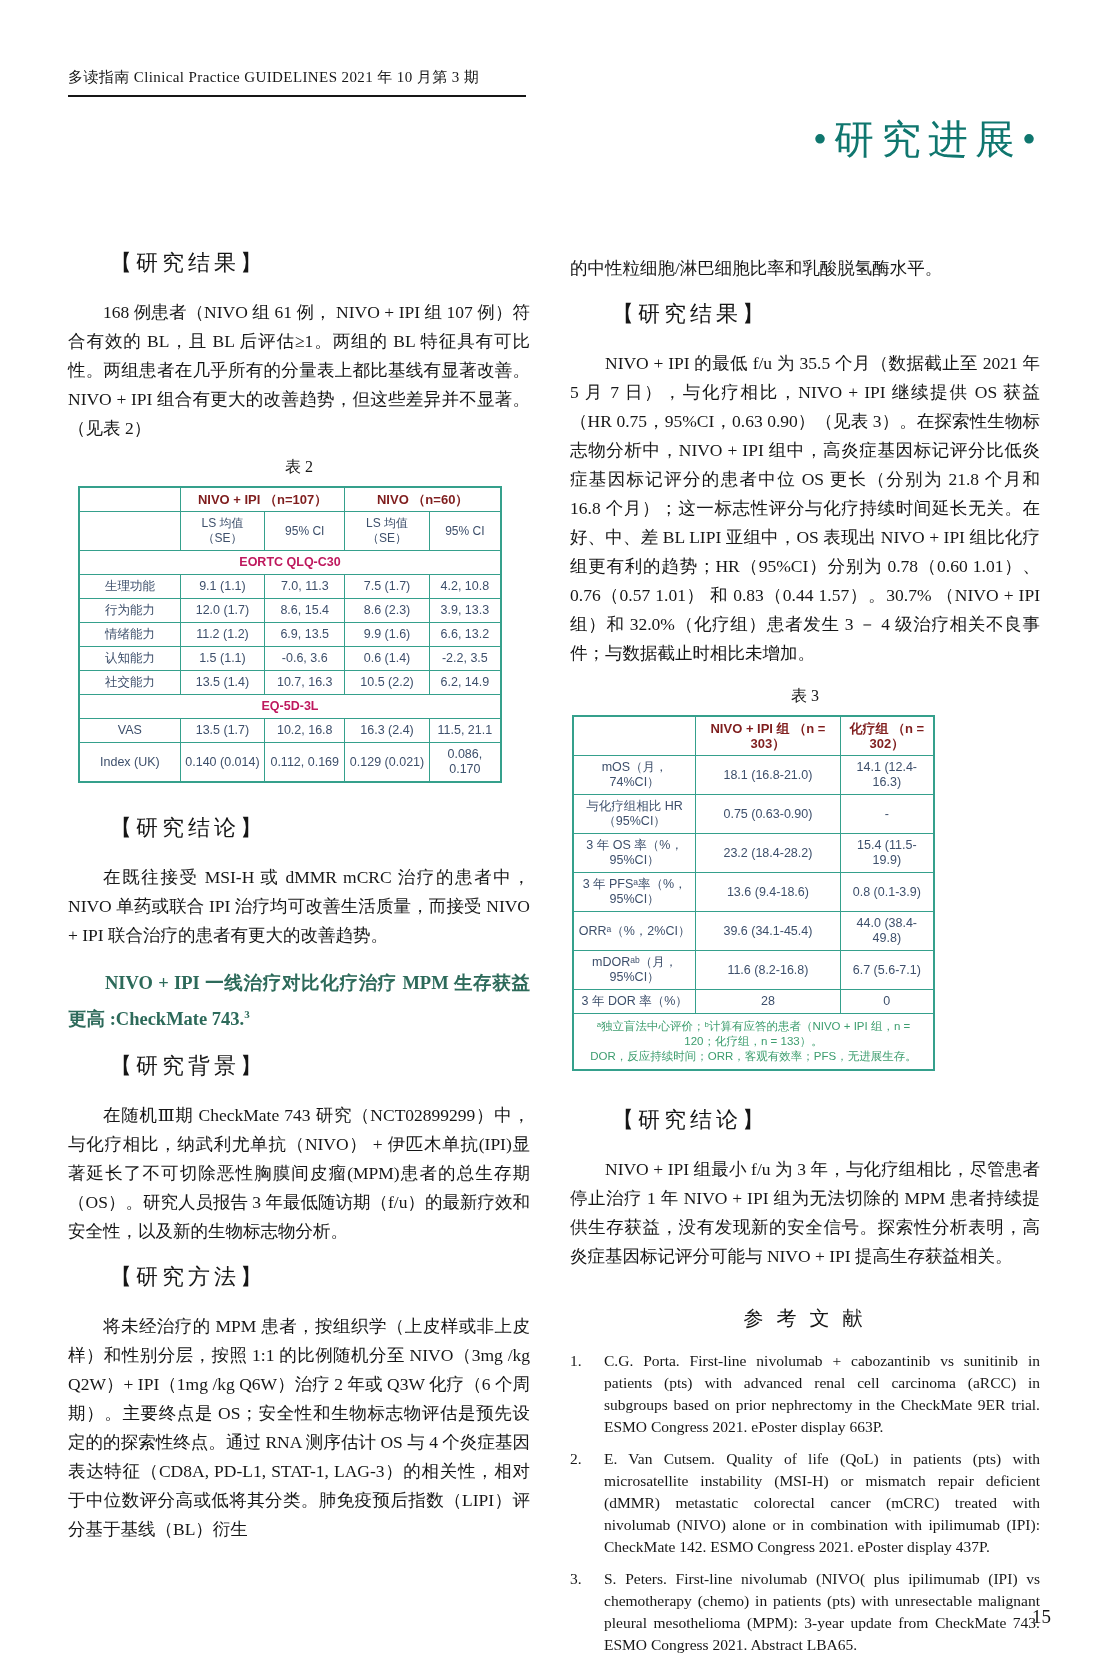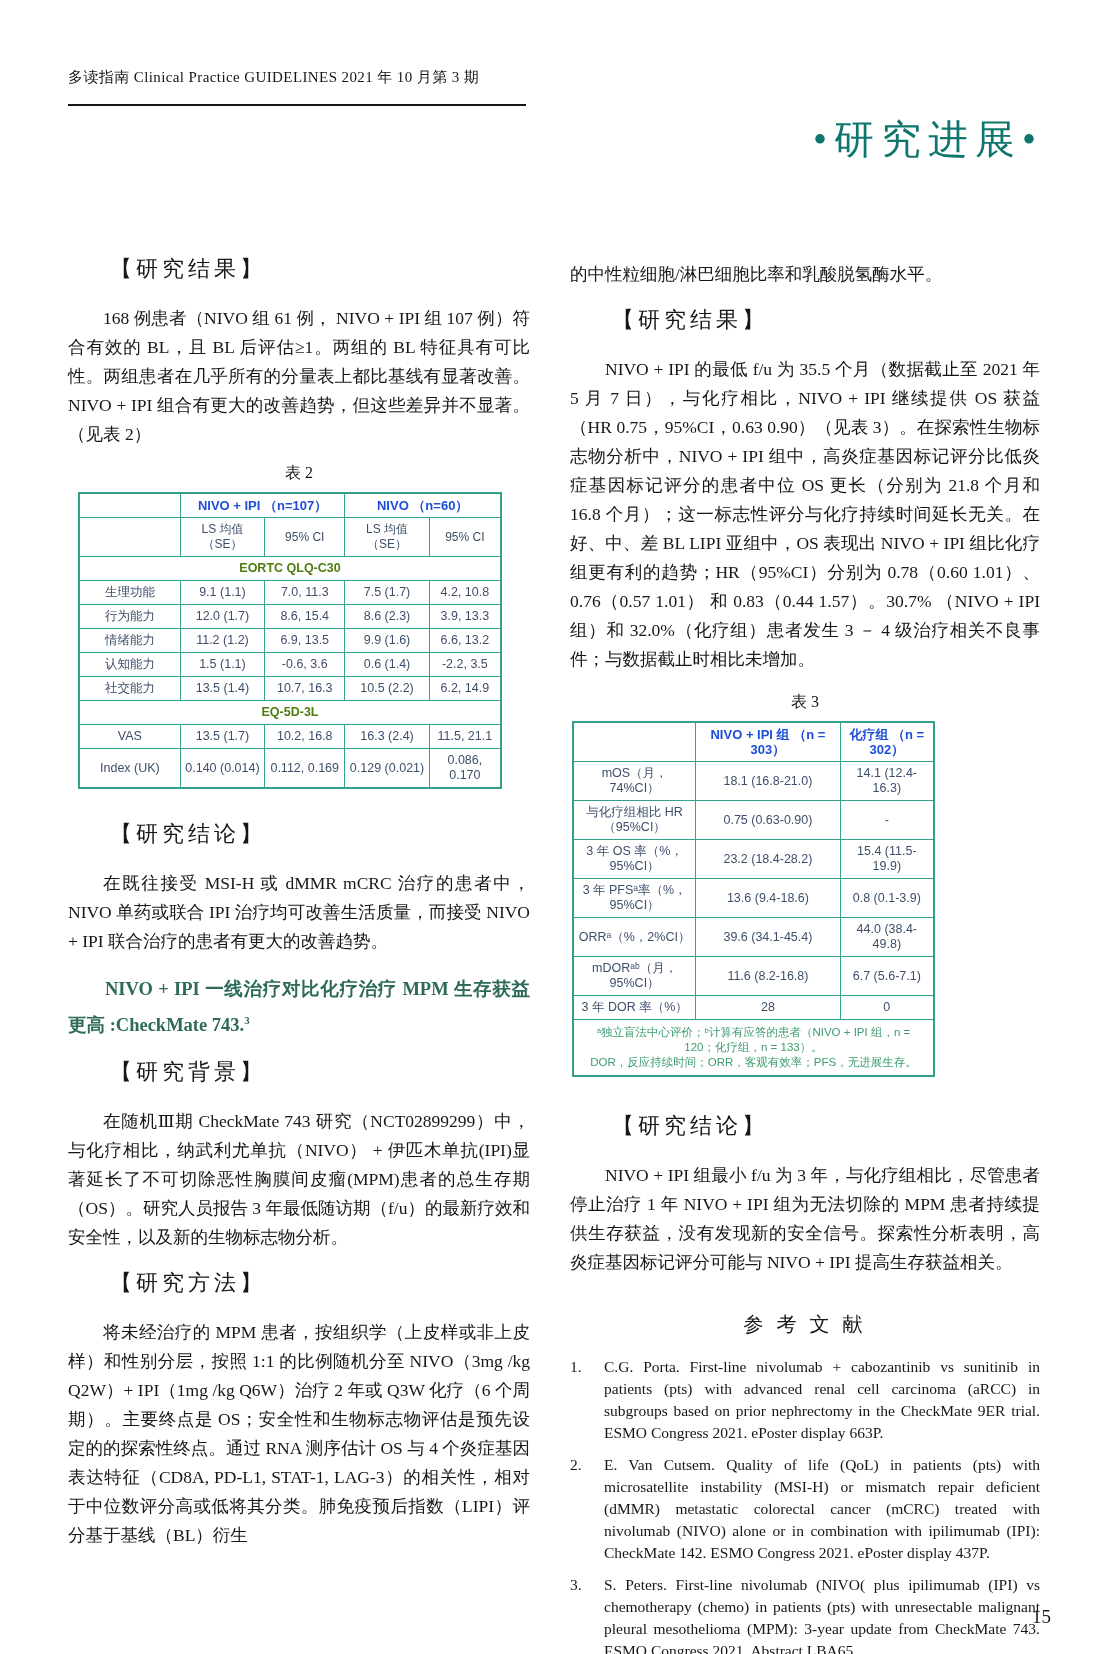--- a/index.html
+++ b/index.html
@@ -4,28 +4,28 @@
 <style>
   * { box-sizing: border-box; }
   html,body { margin:0; padding:0; background:#9a9a9a; }
   .page {
     position:relative; width:1103px; height:1654px; margin:0 auto;
     background:#ffffff; overflow:hidden;
     font-family:"Liberation Serif","DejaVu Serif",serif; color:#161616;
   }
   .journal-header {
     position:absolute; left:68px; top:68px; width:458px;
-    font-size:15px; letter-spacing:0.4px; padding-bottom:17px;
+    font-size:15px; letter-spacing:0.4px; padding-bottom:8px;
     border-bottom:2px solid #161616; white-space:nowrap;
   }
   .section-banner {
     position:absolute; right:60px; top:112px;
     font-size:40px; letter-spacing:7px; color:#0f766e;
   }
-  .col { position:absolute; top:254px; }
+  .col { position:absolute; top:248px; }
   .col-left  { left:68px;  width:462px; }
   .col-right { left:570px; width:470px; }
 
   .sec-heading {
     font-size:22px; font-weight:500; letter-spacing:4px;
     padding-left:42px; margin:16px 0 20px 0;
   }
   .para {
     font-size:17.5px; line-height:29px; text-align:justify;
     text-indent:2em; margin:0 0 6px 0;
@@ -43,23 +43,23 @@
   table.data-table {
     border-collapse:collapse; background:#fff;
     font-family:"Liberation Sans","DejaVu Sans",sans-serif;
     color:#3d4f6b; font-size:12.5px;
   }
   table.data-table td {
     border:1px solid #35a08c; padding:4px 3px; text-align:center;
     line-height:15px;
   }
   table.data-table { border:2px solid #35a08c; }
-  .group-head { color:#1d4ed8; font-weight:700; font-size:13px; }
+  .group-head { color:#7f1d1d; font-weight:700; font-size:13px; }
   .sub-head   { color:#3d4f6b; font-size:12px; }
-  .section-cell { color:#4d7c0f; font-weight:700; font-size:12.5px; }
+  .section-cell { color:#be185d; font-weight:700; font-size:12.5px; }
   .rowlabel { font-size:12.5px; }
   .tbl2 { width:424px; margin-left:10px; }
   .tbl3 { width:363px; margin-left:2px; }
   .tbl3 td { padding:5px 4px; }
   .footnote-cell {
     text-align:center; color:#3c9d6e; font-size:11.5px;
     line-height:18px; padding:5px 8px !important;
   }
 
   .refs-heading {

